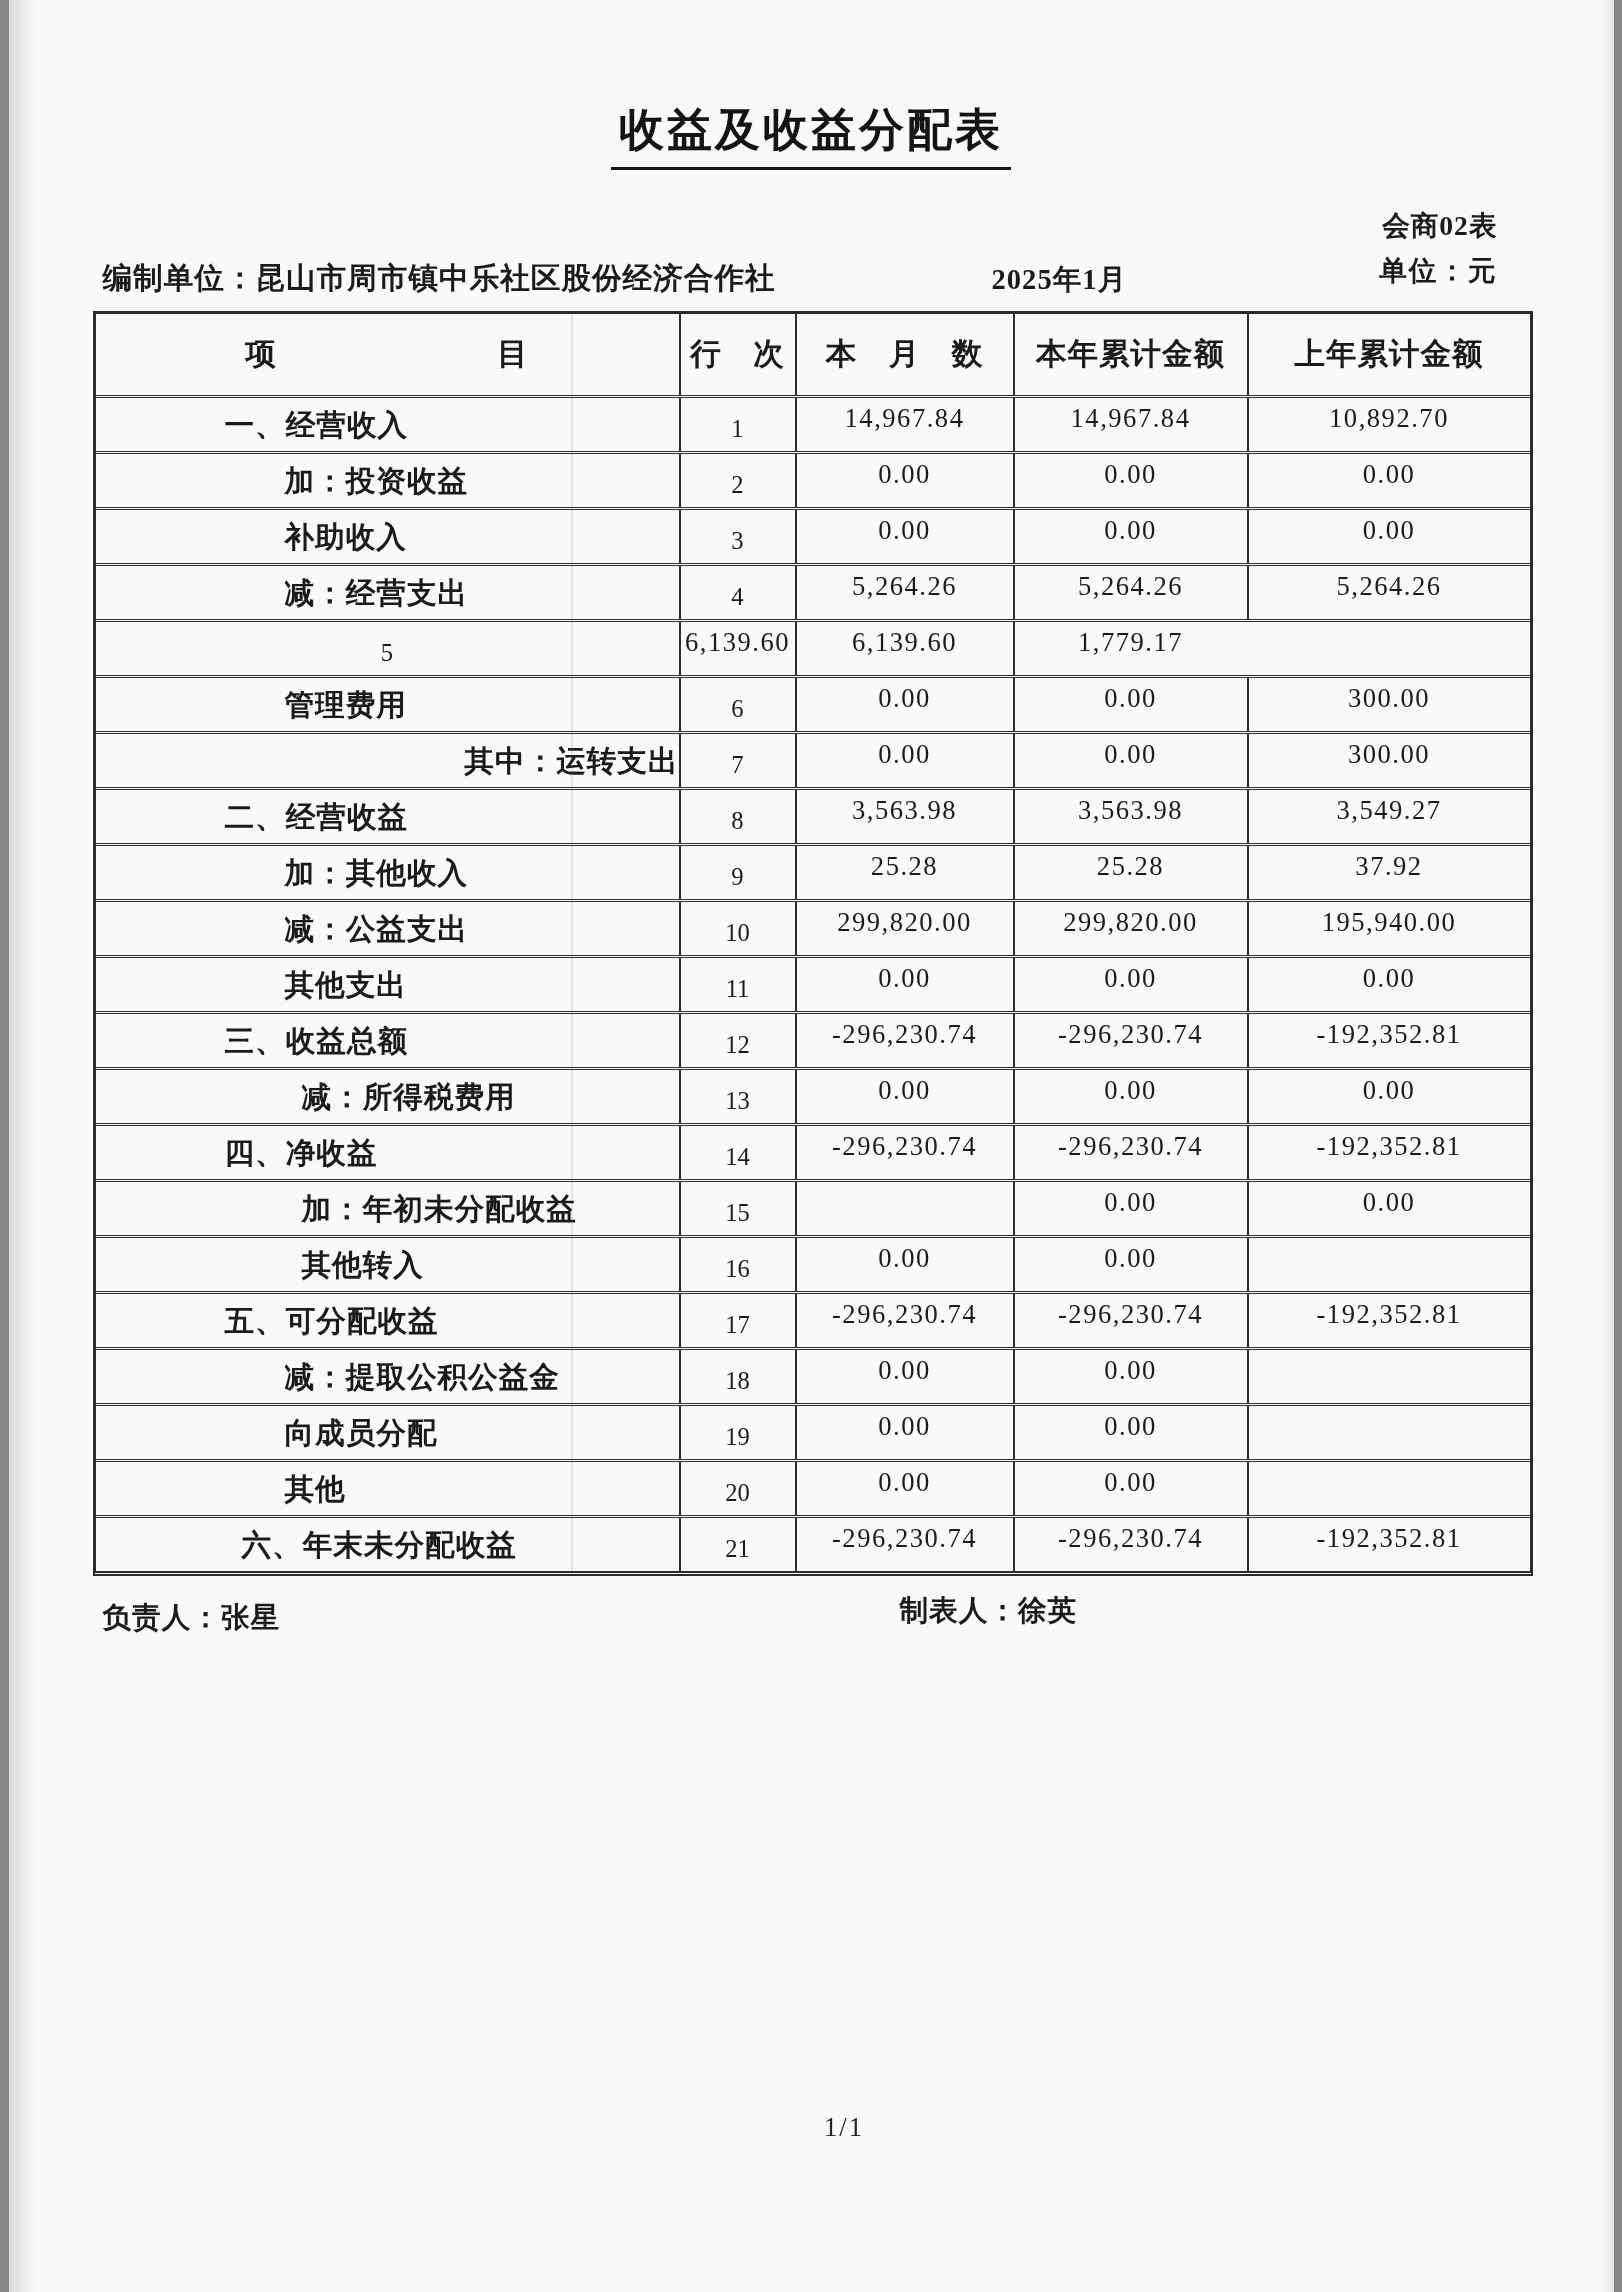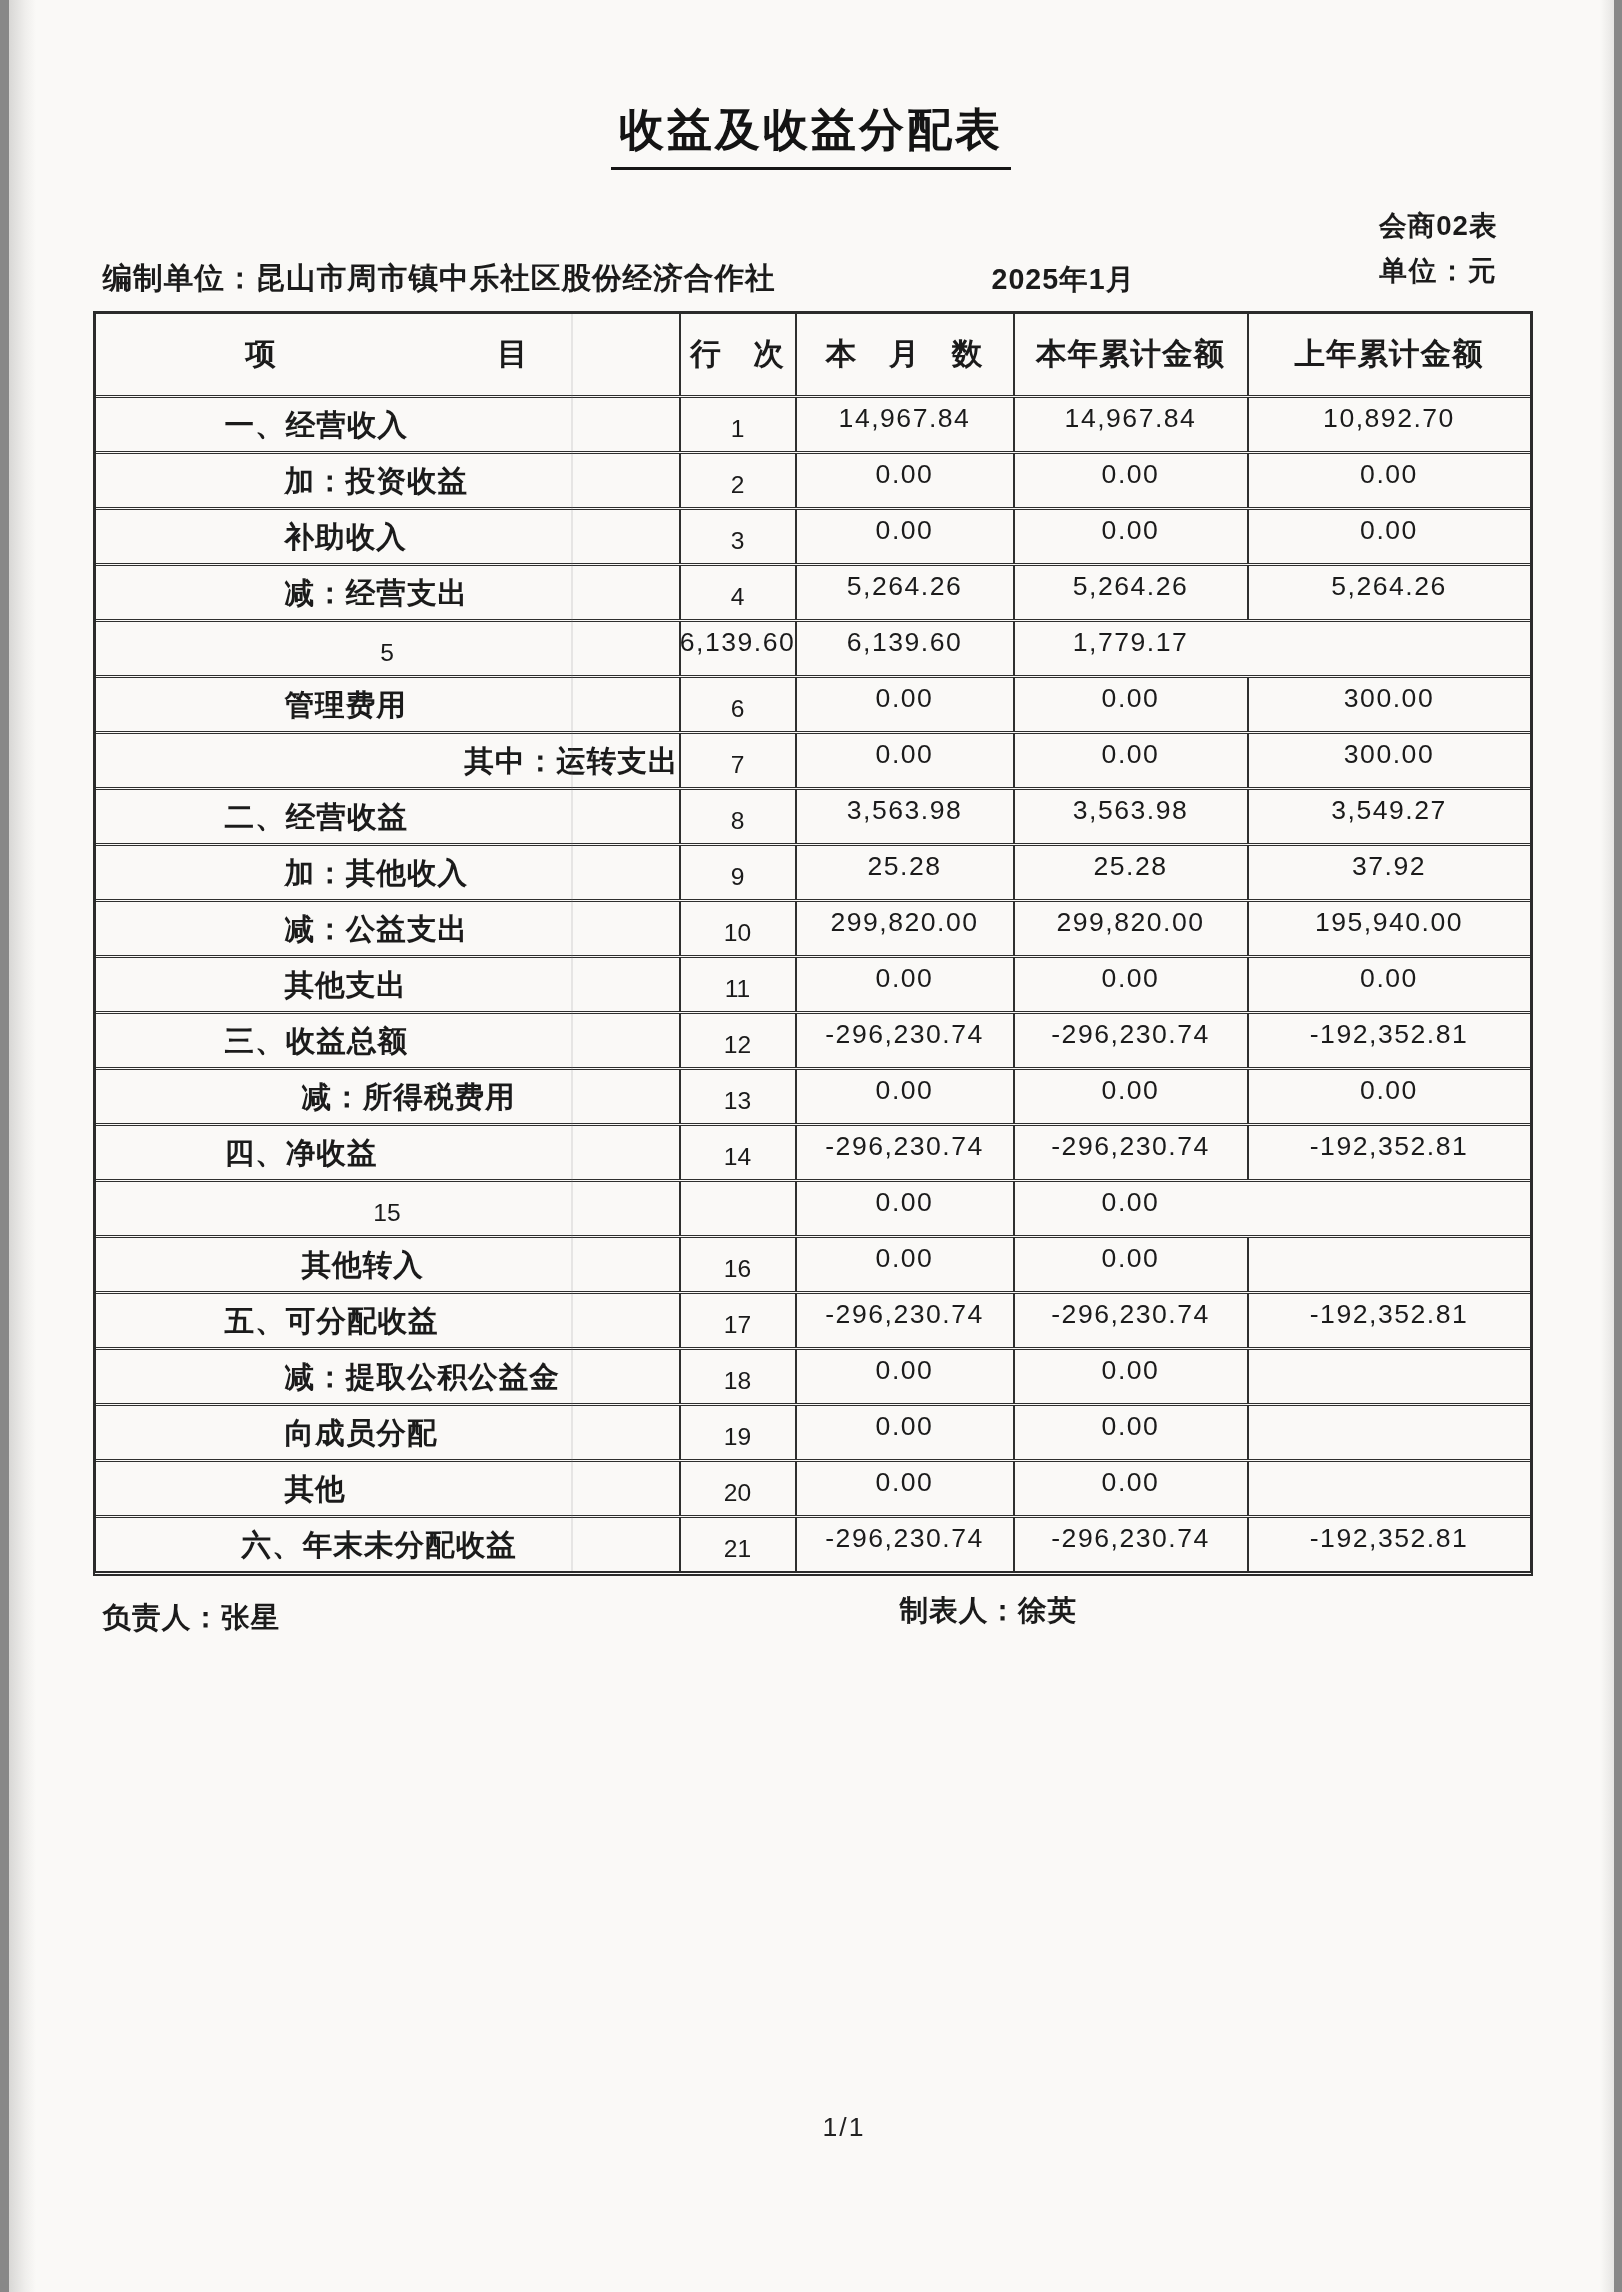--- a/index.html
+++ b/index.html
@@ -1,21 +1,21 @@
 <!DOCTYPE html>
 <html><head>
 <meta charset="utf-8">
 <style>
   html,body{margin:0;padding:0;background:#888;}
   .page{
     position:relative;
     width:1605px;height:2292px;
     margin:0 auto;
     background:#faf9f7;
-    font-family:Liberation Sans, sans-serif;
+    font-family:Liberation Serif, serif;
     color:#1b1b1b;
     overflow:hidden;
   }
   .scan-edge-left{
     position:absolute;left:0;top:0;bottom:0;width:27.6px;
     background:linear-gradient(to right,#d8d7d5,#efeeec 60%,rgba(250,249,247,0));
   }
   .scan-edge-right{
     position:absolute;right:0;top:0;bottom:0;width:13.8px;
     background:linear-gradient(to left,#e6e5e3,rgba(250,249,247,0));
@@ -331,20 +331,23 @@
           </div>
     <div class="cell c-num">
             <span>-296,230.74</span>
           </div>
     <div class="cell c-num">
             <span>-192,352.81</span>
           </div>
   </div>
 
   <div class="trow tbody-row lv2x">
+    <div class="cell c-item">
+            <span>加：年初未分配收益</span>
+          </div>
     <div class="cell c-line">
             <span>15</span>
           </div>
     <div class="cell c-num">
             <span></span>
           </div>
     <div class="cell c-num">
             <span>0.00</span>
           </div>
     <div class="cell c-num">

